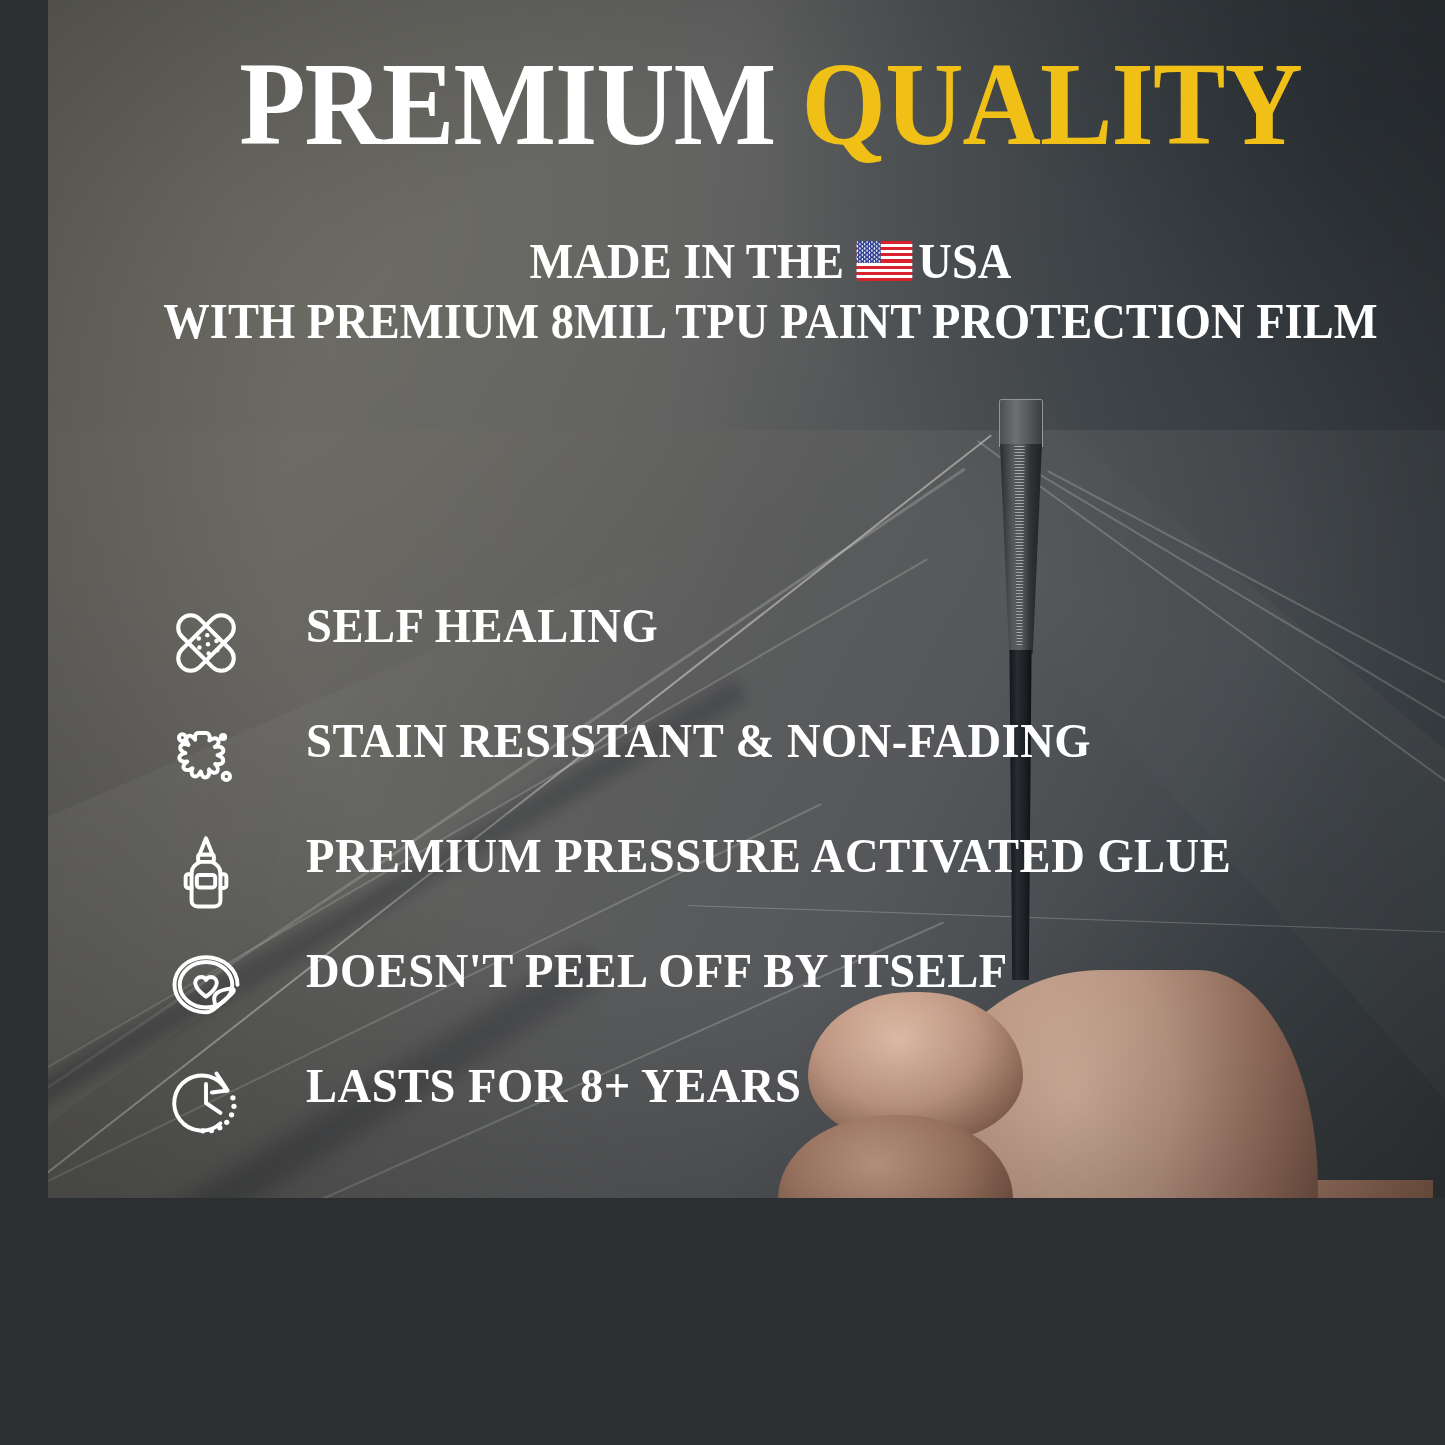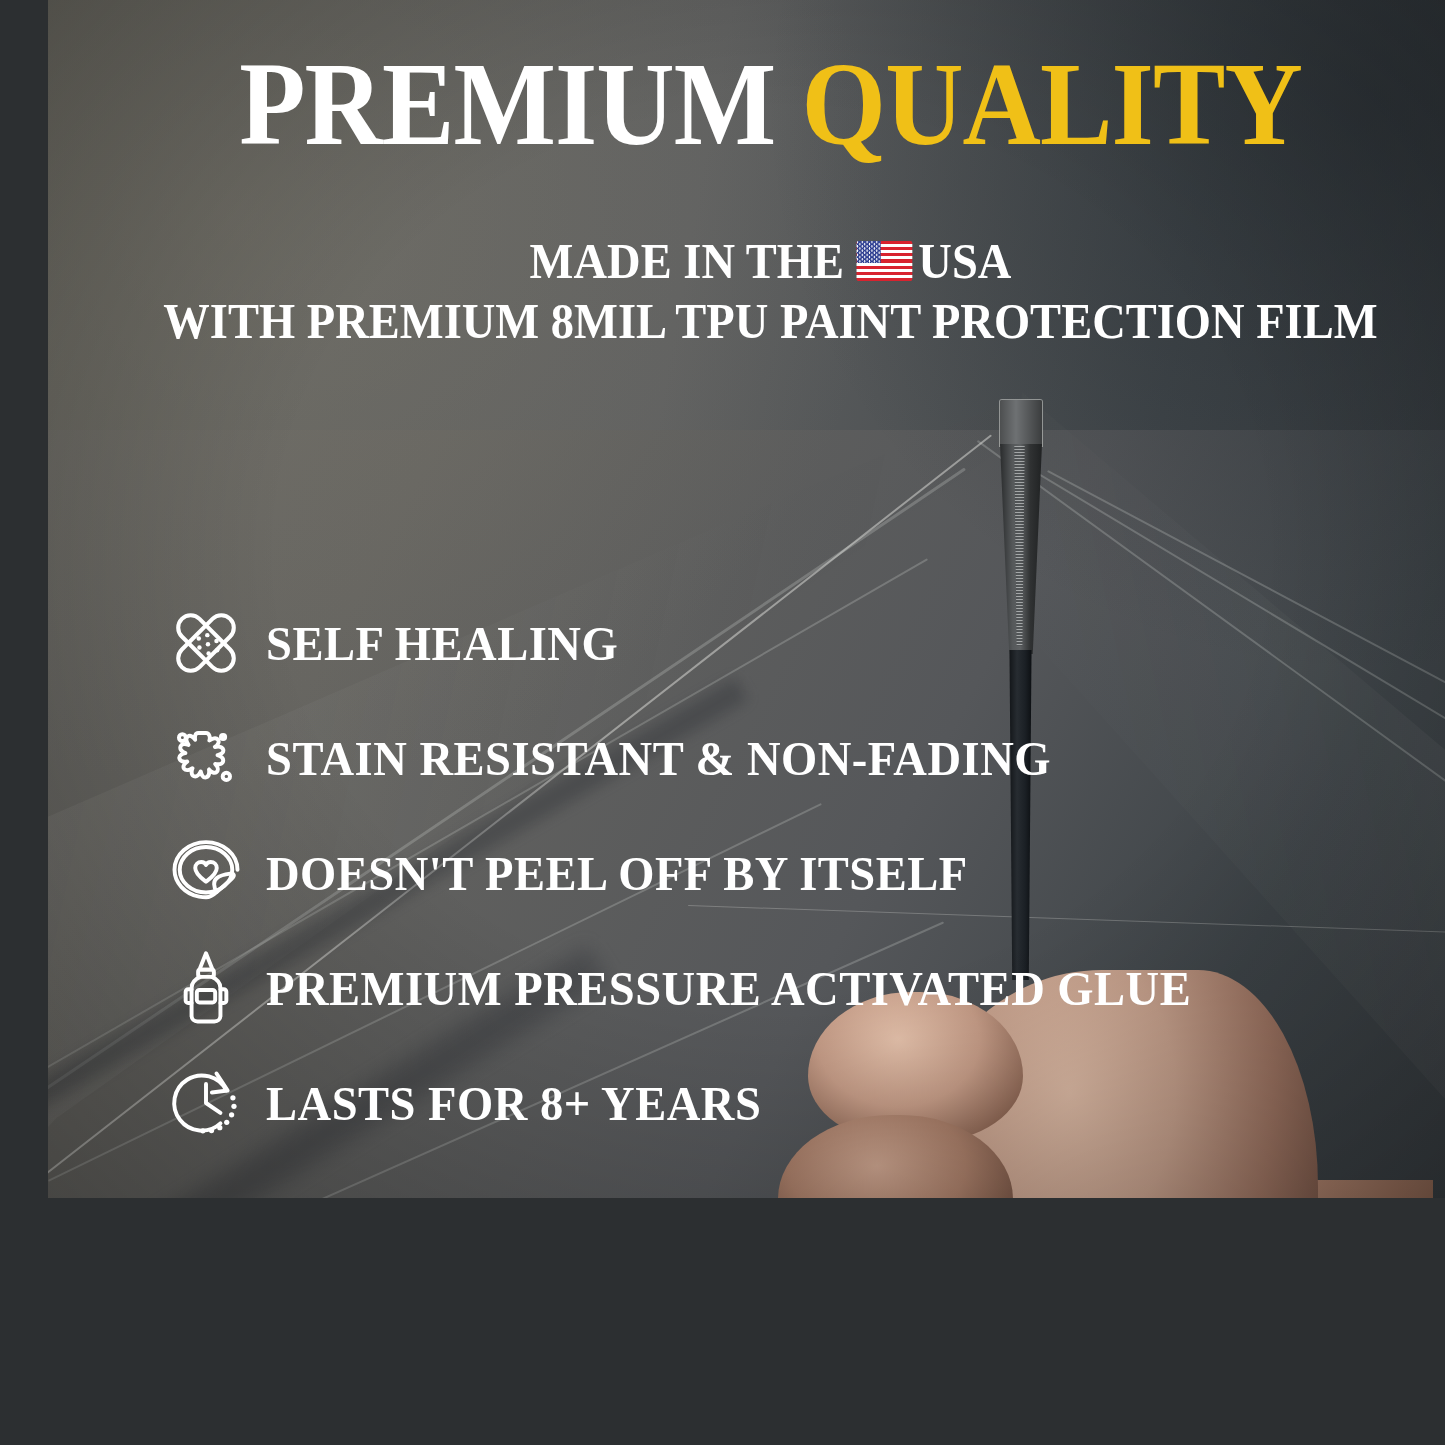--- a/index.html
+++ b/index.html
@@ -127,21 +127,21 @@
   .flag .stars{
     position:absolute;left:0;top:0;width:26px;height:21.5px;
     background-image:
       radial-gradient(circle,#fff 0.9px,transparent 1.1px),
       radial-gradient(circle,#fff 0.9px,transparent 1.1px);
     background-size:5.2px 4.3px,5.2px 4.3px;
     background-position:1px 1px,3.6px 3.2px;
   }
 
   .features{position:absolute;left:112px;top:598px;}
-  .feature{display:flex;align-items:center;height:90px;margin-bottom:25px;}
+  .feature{display:flex;height:90px;margin-bottom:25px;gap:40px;}
   .feature .ico{width:92px;height:90px;flex:0 0 92px;display:flex;align-items:center;justify-content:center;}
   .feature .ico svg{display:block;}
   .feature .lbl{
     color:#ffffff;font-size:48px;font-weight:700;white-space:nowrap;
     letter-spacing:.5px;margin-left:14px;transform:scaleX(.97);transform-origin:left center;
   }
 </style>
 </head>
 <body>
 
@@ -237,41 +237,41 @@
             <circle cx="47.5" cy="46" r="2.8"></circle>
             <circle cx="45" cy="16" r="1.6"></circle>
           </svg>
         </span>
         <span class="lbl">STAIN RESISTANT &amp; NON-FADING</span>
       </div>
 
       <div class="feature">
         <span class="ico">
           <svg width="84" height="84" viewBox="0 0 64 64" fill="none" stroke="#ffffff" stroke-width="3" stroke-linecap="round" stroke-linejoin="round">
-            <path d="M56 29.5C56 17.9 45.3 8.5 32 8.5S8 17.9 8 29.5c0 10 8 18.4 18.7 20.5 1.7.3 3.5.5 5.3.5 3 0 5.5-1.6 8.3-4.2"></path>
-            <path d="M40.3 46.3c4-3.4 9-7.6 11.6-10.2 2.2-2.2 1.5-4-1.5-3.6-3.2.4-8 1.6-10.4 3.6-2.3 2-2.6 6.3.3 10.2z"></path>
-            <path d="M52 29.5c0 9.5-9 17.3-20 17.3s-20-7.8-20-17.3S21 12.2 32 12.2s20 7.8 20 17.3z"></path>
-            <path d="M32 38.6c-1.4-1.1-8.2-5.6-8.2-10.4 0-2.7 2.1-4.6 4.6-4.6 1.7 0 3 .9 3.6 2.2.6-1.3 1.9-2.2 3.6-2.2 2.5 0 4.6 1.9 4.6 4.6 0 4.8-6.8 9.3-8.2 10.4z"></path>
-          </svg>
-        </span>
-        <span class="lbl">DOESN'T PEEL OFF BY ITSELF</span>
-      </div>
-
-      <div class="feature">
-        <span class="ico">
-          <svg width="84" height="84" viewBox="0 0 64 64" fill="none" stroke="#ffffff" stroke-width="3" stroke-linecap="round" stroke-linejoin="round">
             <path d="M32 5.5l5 12.5h-10l5-12.5z"></path>
             <rect x="26" y="18" width="12" height="5.5" rx="1.6"></rect>
             <path d="M27.5 23.5c-3.6 1.6-6.5 4.6-6.5 8.6v21c0 2.7 2 4.4 4.6 4.4h12.8c2.6 0 4.6-1.7 4.6-4.4v-21c0-4-2.9-7-6.5-8.6"></path>
             <path d="M21 33h-2.6c-1 0-1.9.8-1.9 1.9v6.6c0 1 .8 1.9 1.9 1.9H21"></path>
             <path d="M43 33h2.6c1 0 1.9.8 1.9 1.9v6.6c0 1-.8 1.9-1.9 1.9H43"></path>
             <rect x="25" y="33.5" width="14" height="9.5" rx="2"></rect>
           </svg>
         </span>
         <span class="lbl">PREMIUM PRESSURE ACTIVATED GLUE</span>
+      </div>
+
+      <div class="feature">
+        <span class="ico">
+          <svg width="84" height="84" viewBox="0 0 64 64" fill="none" stroke="#ffffff" stroke-width="3" stroke-linecap="round" stroke-linejoin="round">
+            <path d="M56 29.5C56 17.9 45.3 8.5 32 8.5S8 17.9 8 29.5c0 10 8 18.4 18.7 20.5 1.7.3 3.5.5 5.3.5 3 0 5.5-1.6 8.3-4.2"></path>
+            <path d="M40.3 46.3c4-3.4 9-7.6 11.6-10.2 2.2-2.2 1.5-4-1.5-3.6-3.2.4-8 1.6-10.4 3.6-2.3 2-2.6 6.3.3 10.2z"></path>
+            <path d="M52 29.5c0 9.5-9 17.3-20 17.3s-20-7.8-20-17.3S21 12.2 32 12.2s20 7.8 20 17.3z"></path>
+            <path d="M32 38.6c-1.4-1.1-8.2-5.6-8.2-10.4 0-2.7 2.1-4.6 4.6-4.6 1.7 0 3 .9 3.6 2.2.6-1.3 1.9-2.2 3.6-2.2 2.5 0 4.6 1.9 4.6 4.6 0 4.8-6.8 9.3-8.2 10.4z"></path>
+          </svg>
+        </span>
+        <span class="lbl">DOESN'T PEEL OFF BY ITSELF</span>
       </div>
 
       <div class="feature">
         <span class="ico">
           <svg width="84" height="84" viewBox="0 0 64 64" fill="none" stroke="#ffffff" stroke-width="3" stroke-linecap="round" stroke-linejoin="round">
             <path d="M47.5 22.5A21 21 0 1 0 43 47.5"></path>
             <polyline points="40,9.5 48.5,22.5 36.5,24"></polyline>
             <polyline points="32,17.5 32,32 43,39.5"></polyline>
             <g fill="#ffffff" stroke="none">
               <circle cx="52.5" cy="28" r="2"></circle>

